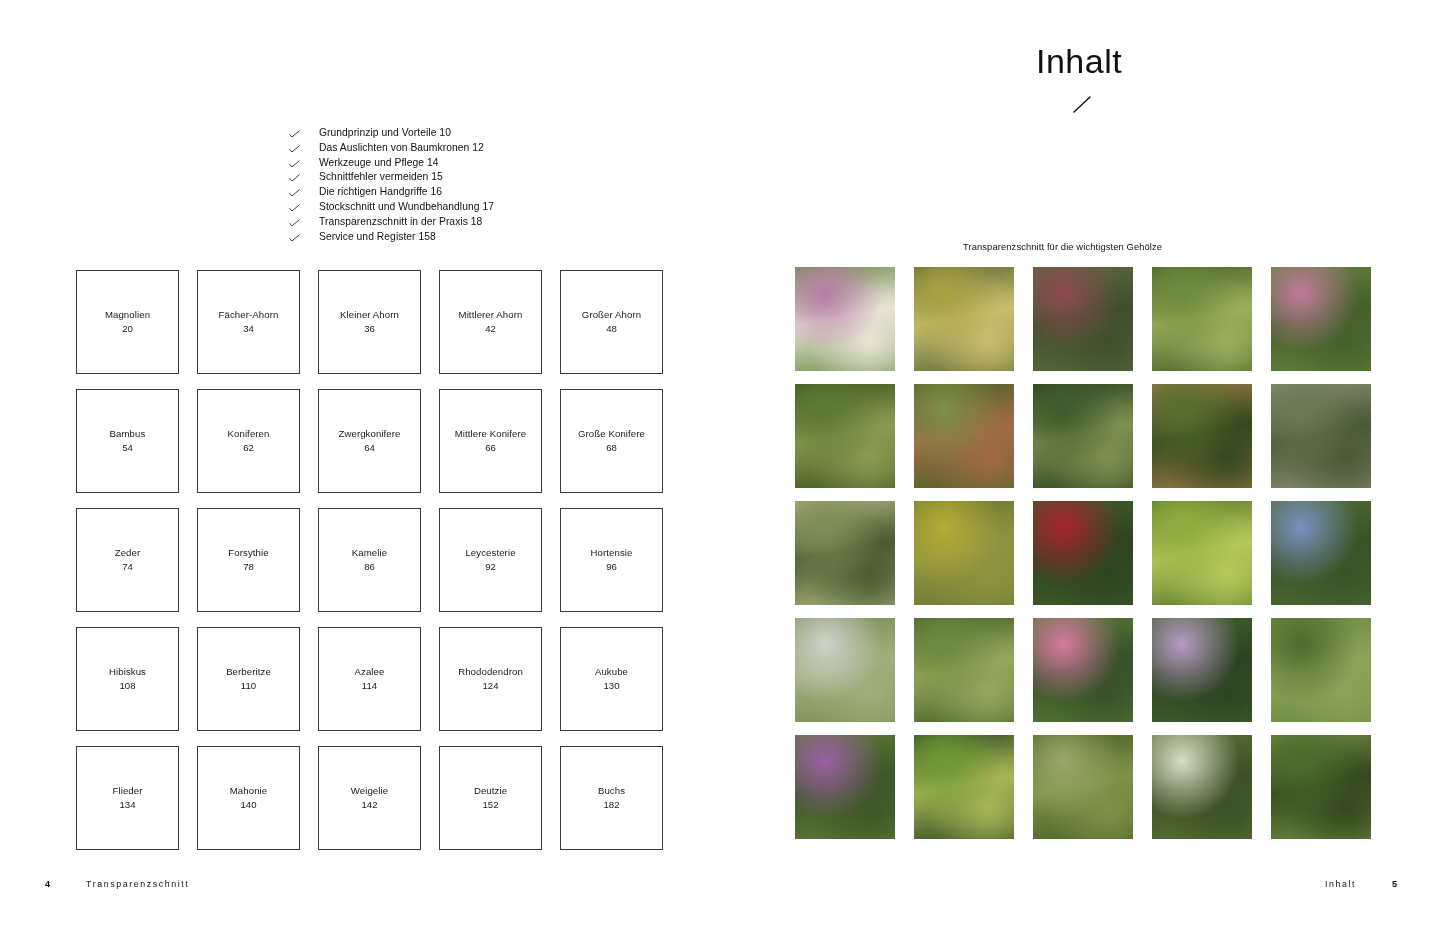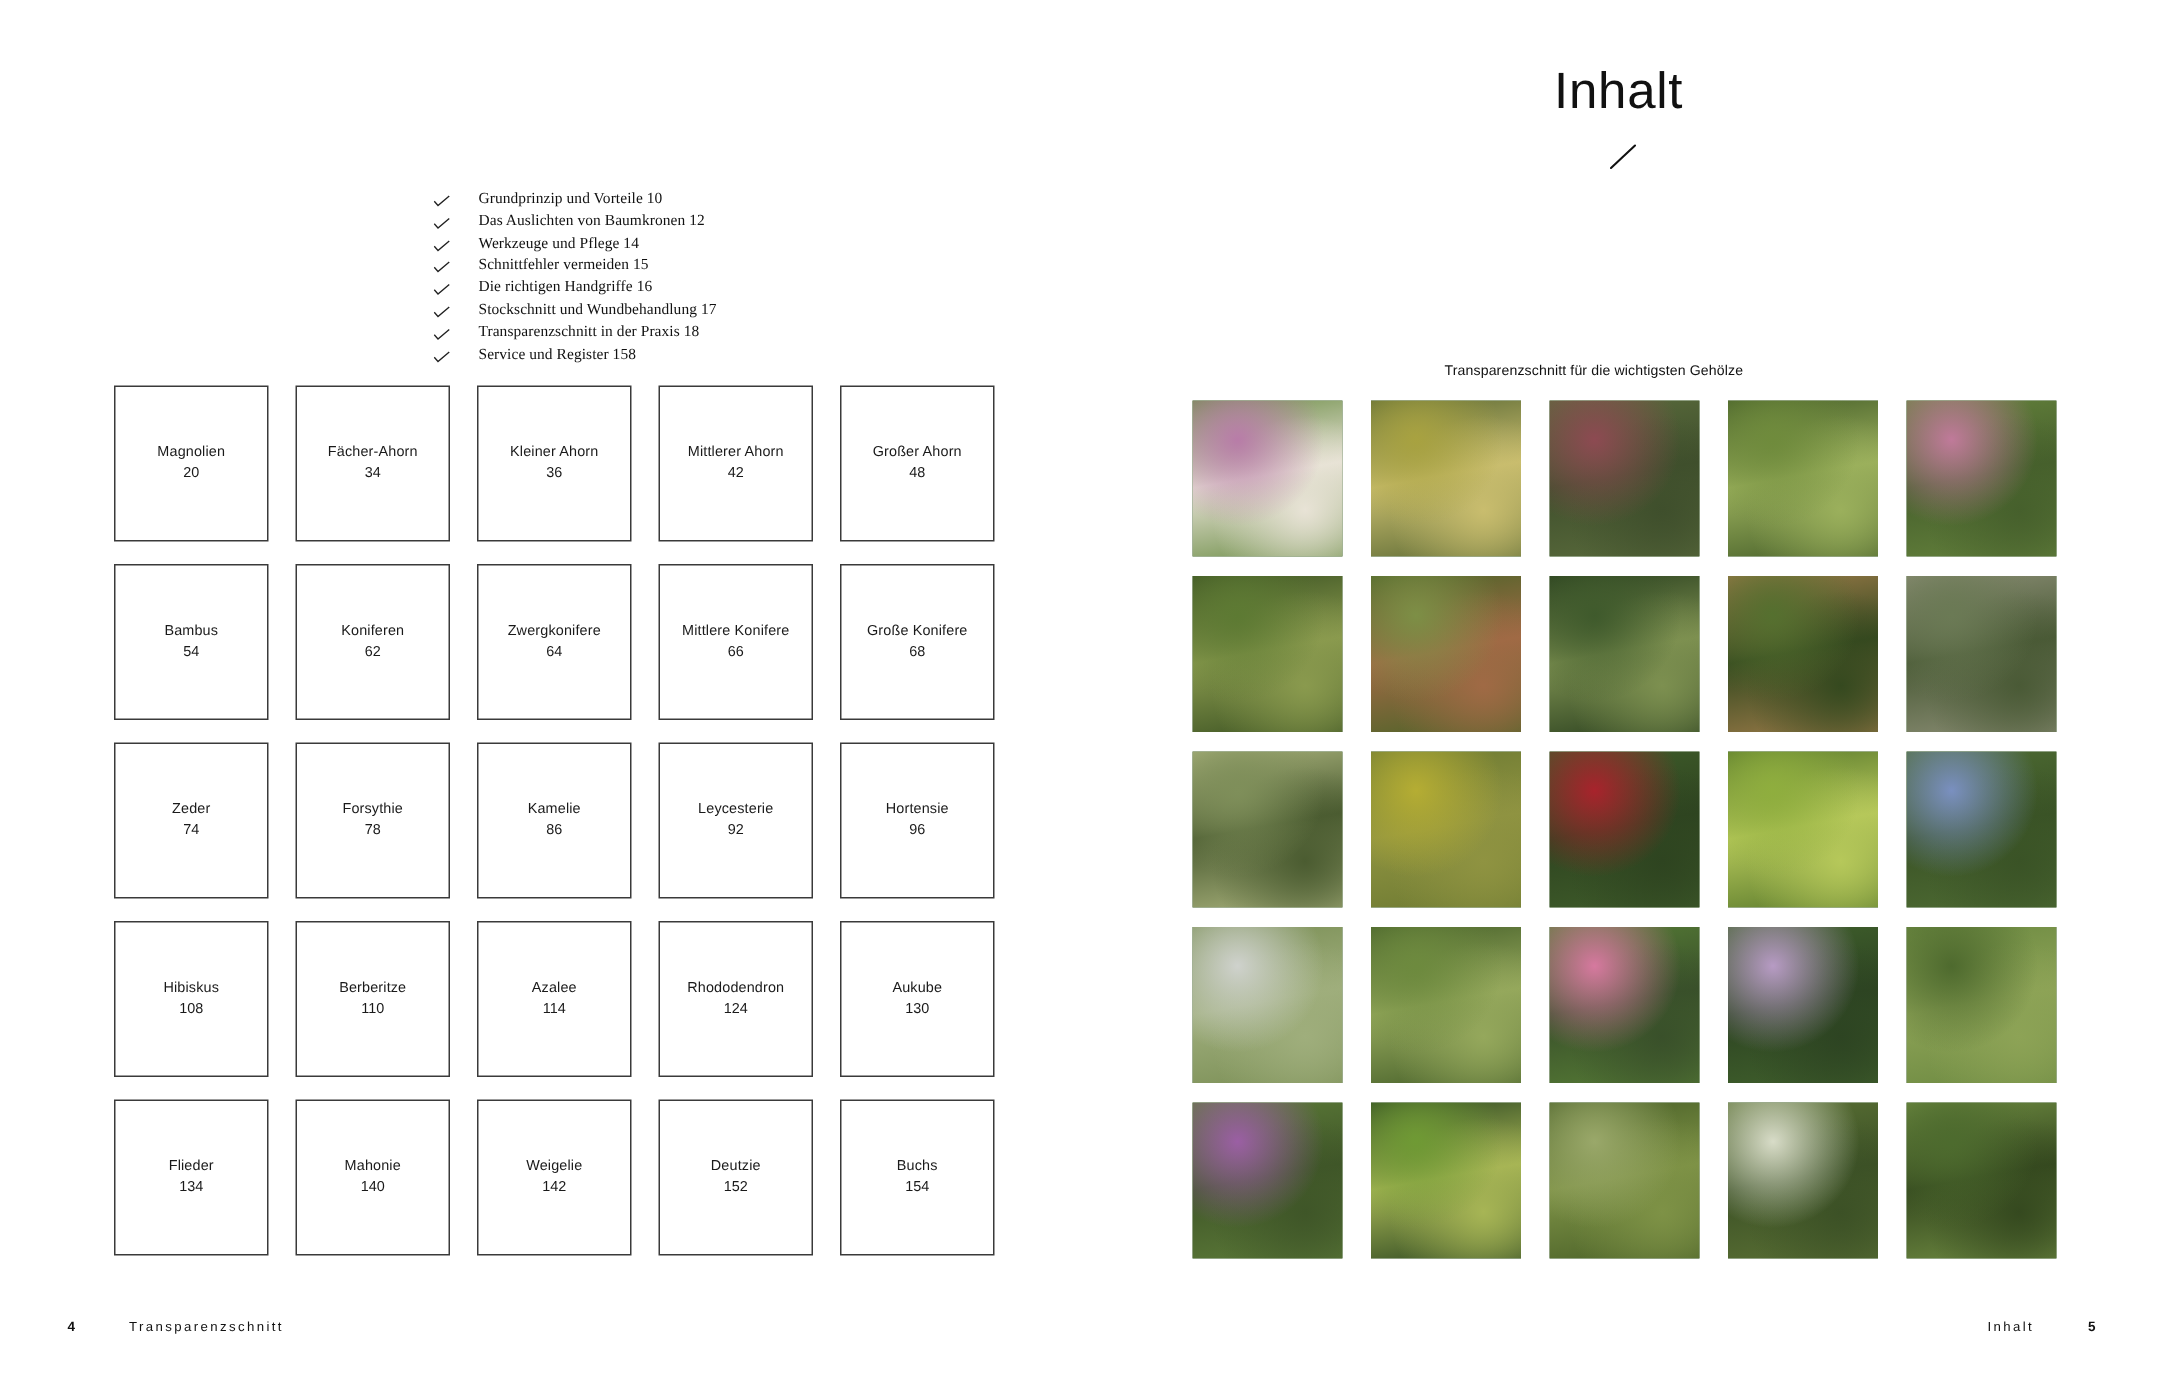--- a/index.html
+++ b/index.html
@@ -61,28 +61,27 @@
     color: #222;
     font-size: 10px;
     line-height: 14.8px;
   }
   .intro-check svg { display: block; margin-top: 4px; }
   .intro-label {
     font-size: 10.3px;
     line-height: 14.8px;
     color: #111;
     letter-spacing: 0.05px;
-    font-family: Liberation Serif, serif;
   }
 
   
   .box-grid {
     position: absolute;
     left: 76px;
-    top: 257px;
+    top: 270px;
     width: 590px;
   }
   .box-row {
     display: flex;
     margin-bottom: 15px;
   }
   .box-row:last-child { margin-bottom: 0; }
   .box {
     width: 103px;
     height: 104px;
@@ -365,21 +364,21 @@
       <div class="box">
         <div class="box-name">Weigelie</div>
         <div class="box-page">142</div>
       </div>
       <div class="box">
         <div class="box-name">Deutzie</div>
         <div class="box-page">152</div>
       </div>
       <div class="box">
         <div class="box-name">Buchs</div>
-        <div class="box-page">154</div>
+        <div class="box-page">182</div>
       </div>
     </div>
 
   </div>
 
   <div class="photo-heading">Transparenzschnitt für die wichtigsten Gehölze</div>
 
   <div class="photo-grid">
 
     <div class="photo-row">

